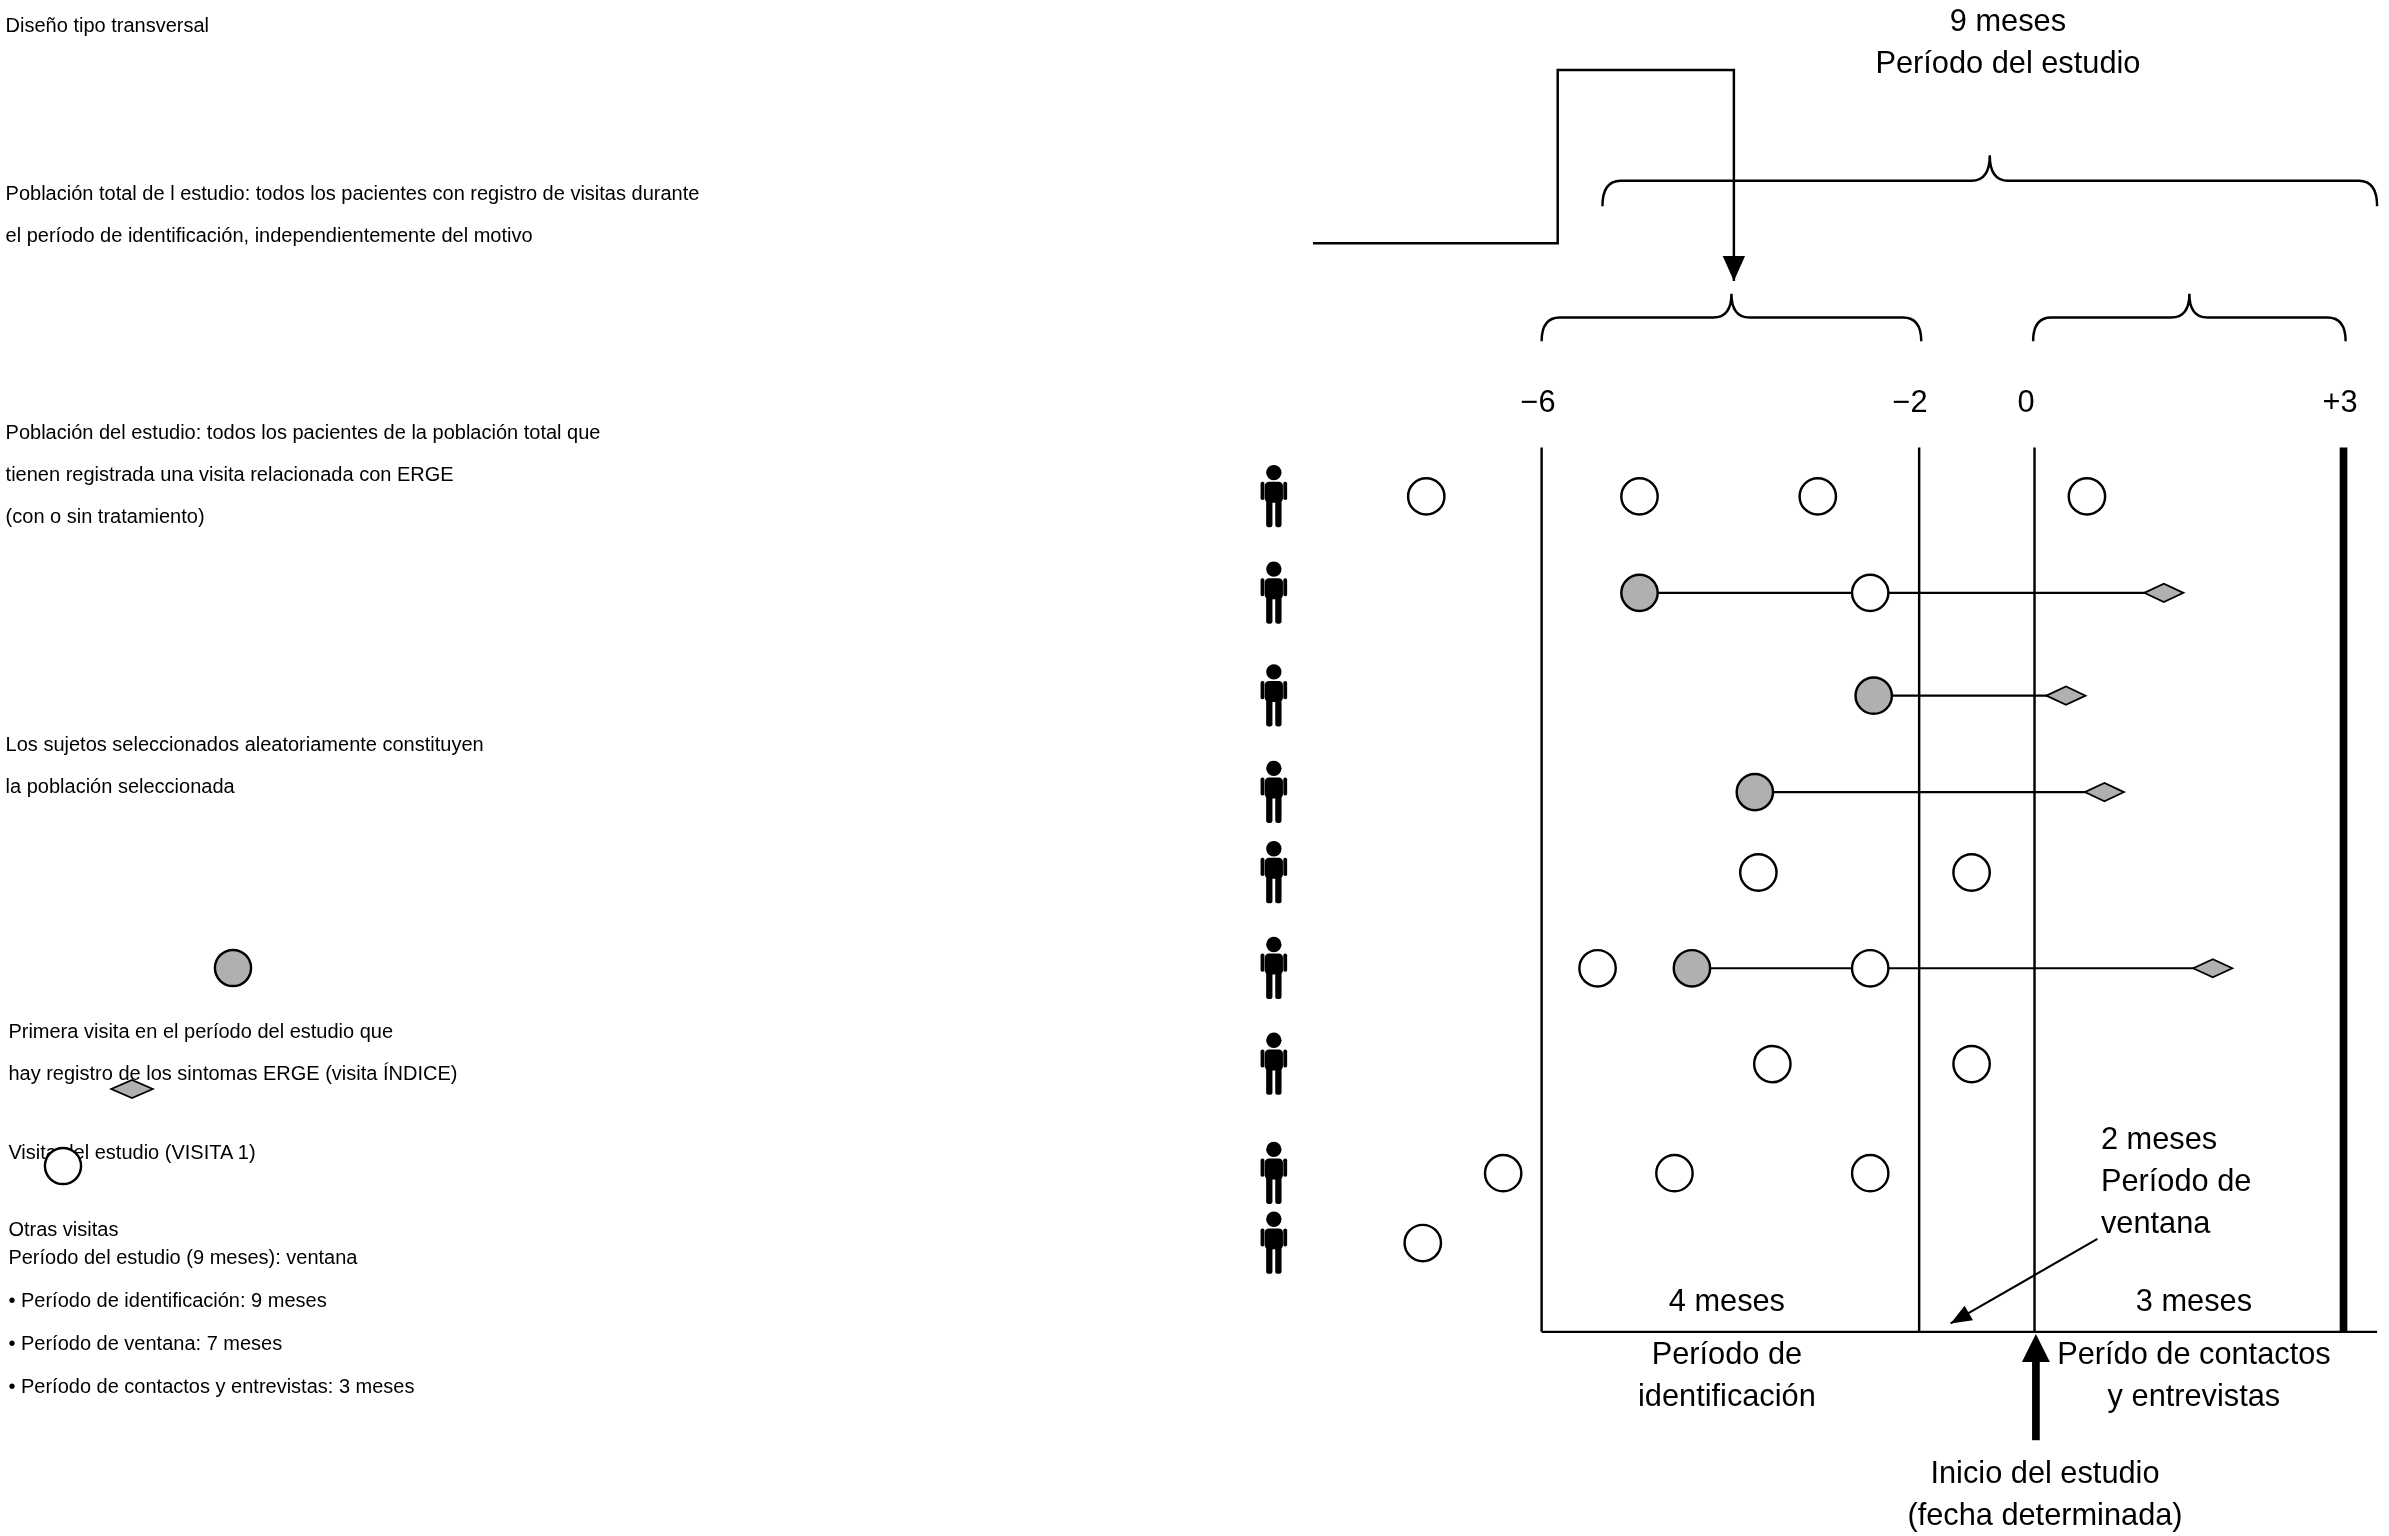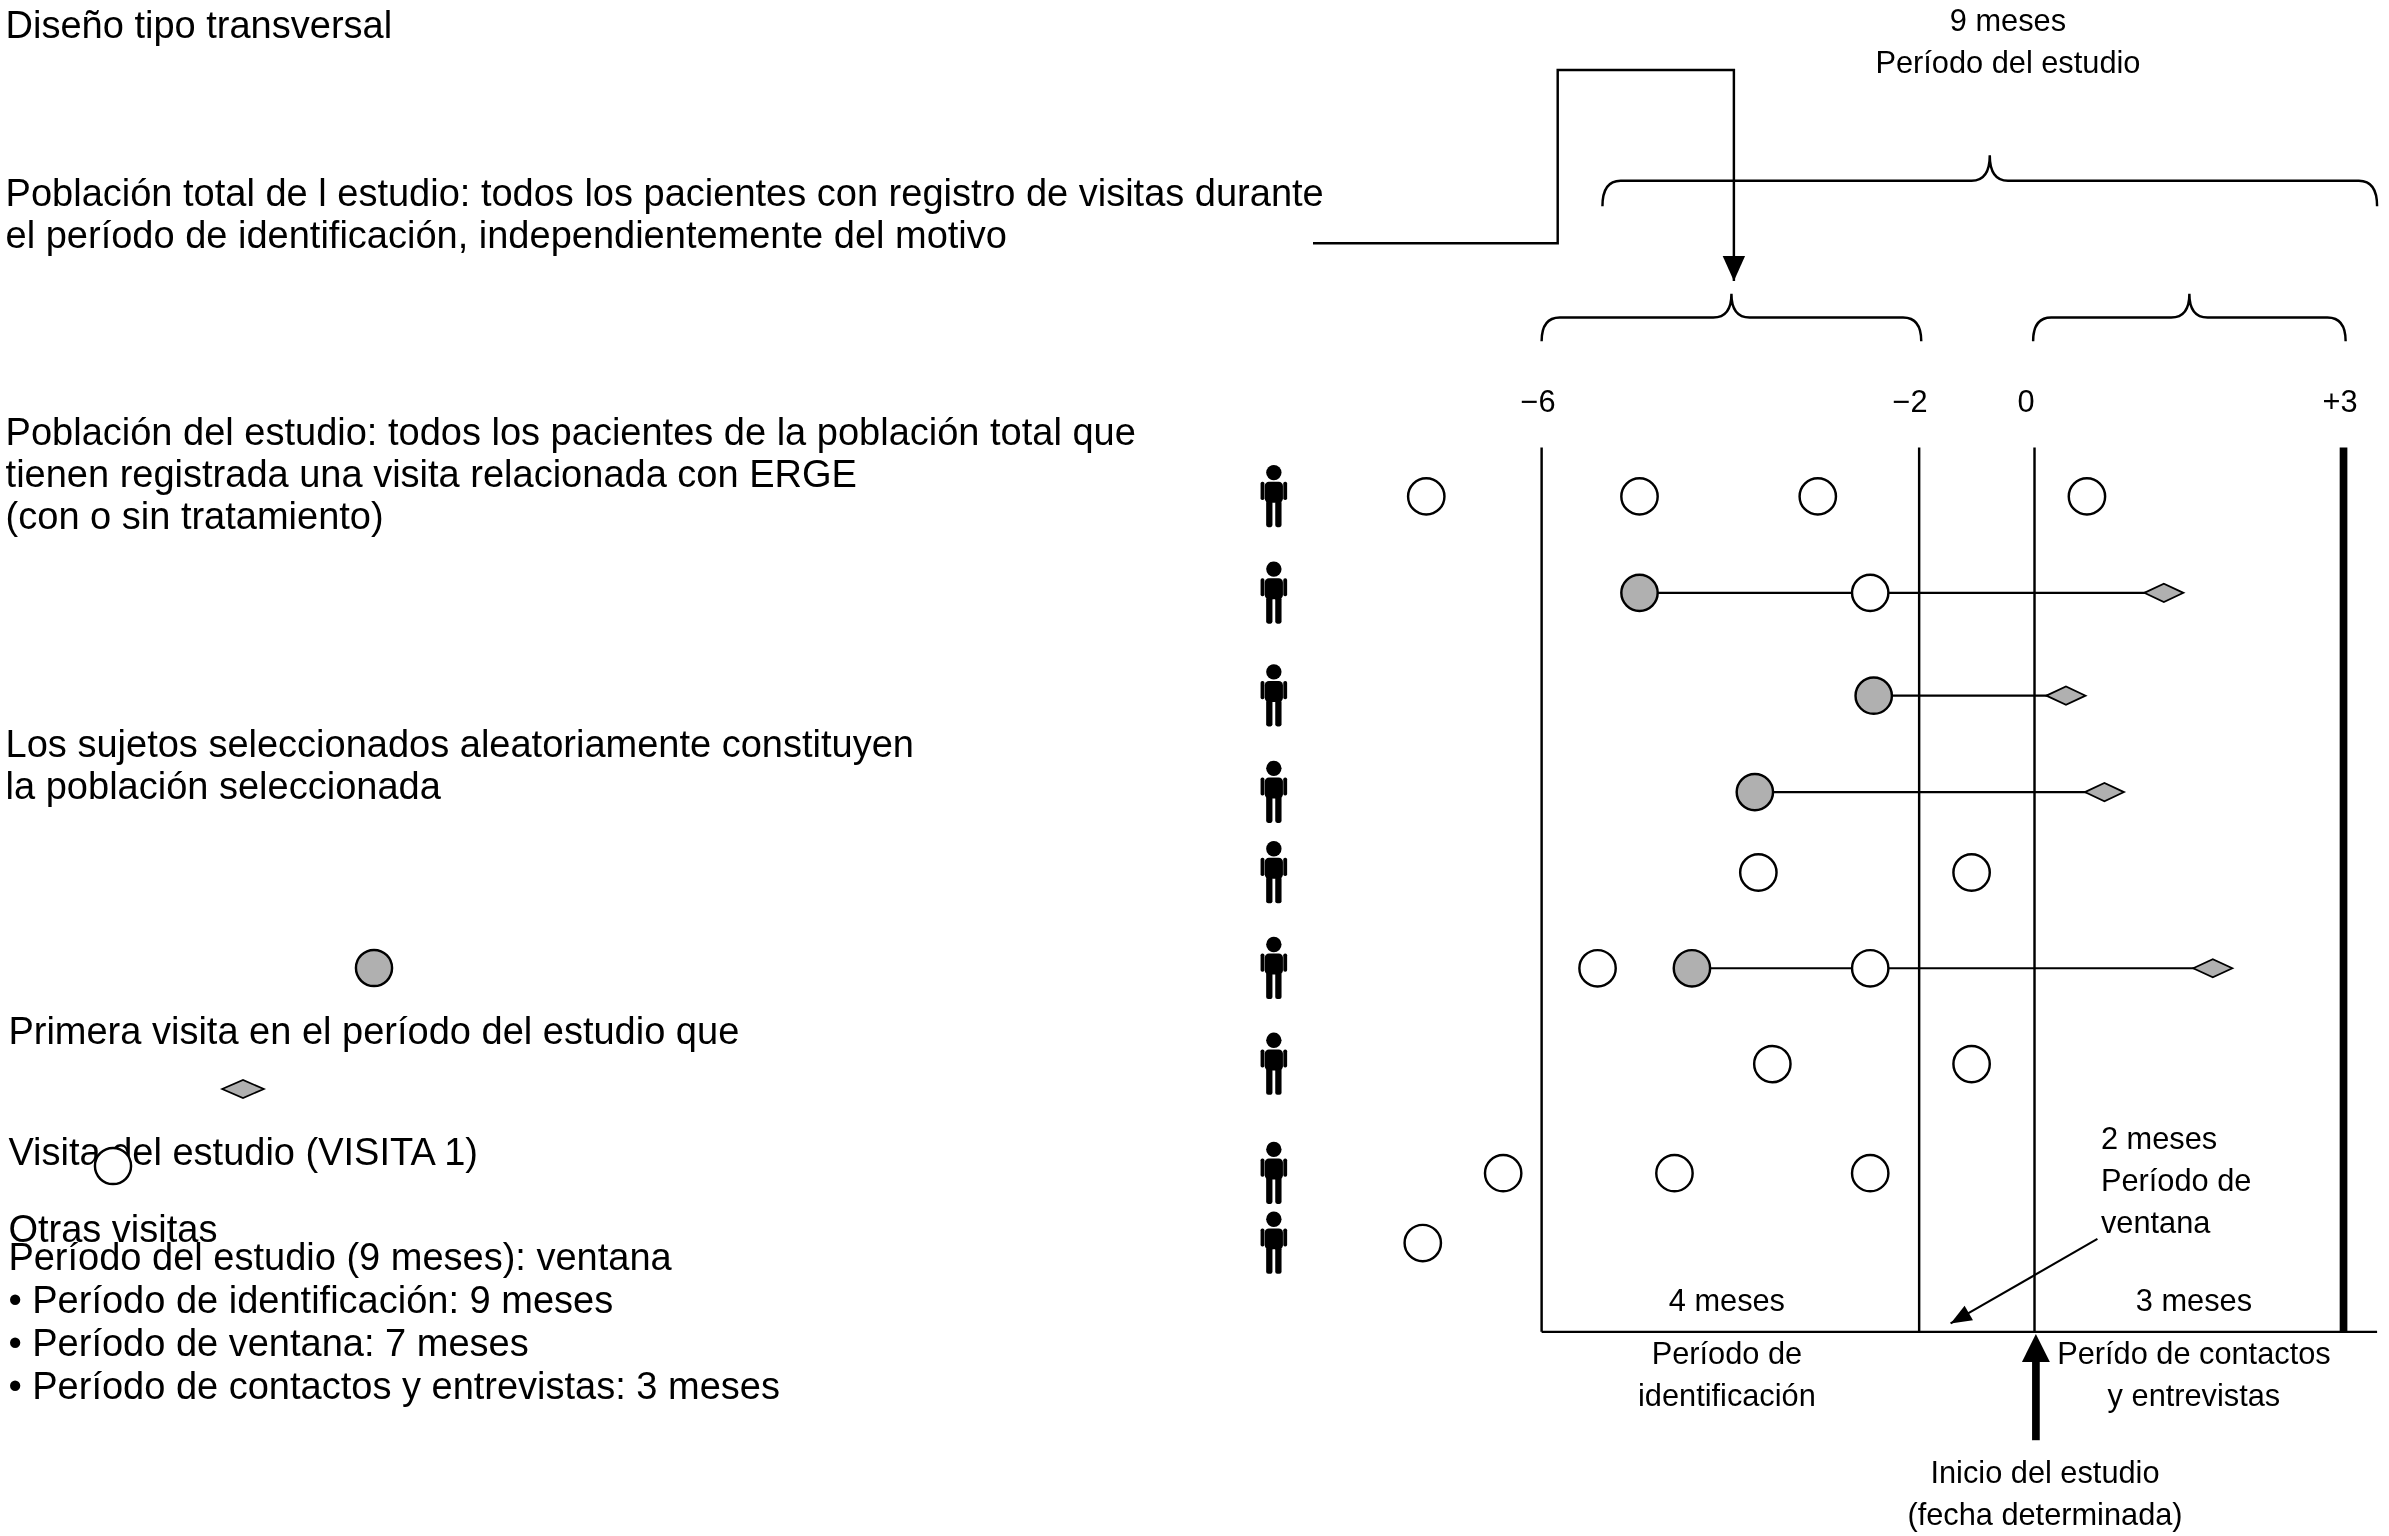--- a/index.html
+++ b/index.html
@@ -1,20 +1,20 @@
 <!DOCTYPE html>
 <html style="font-size:11.2px"><head>
 <meta charset="utf-8">
 <style>
   * { margin:0; padding:0; box-sizing:border-box; }
   html,body { background:#ffffff; }
   body { font-family:"Liberation Sans", sans-serif; color:#000; }
   .canvas { position:relative; width:2389px; height:1536px; background:#fff; overflow:hidden; }
   .abs { position:absolute; }
-  .txt { font-size:38px; line-height:42px; white-space:nowrap; }
+  .txt { font-size:20px; line-height:42px; white-space:nowrap; }
   #diagram-svg { position:absolute; left:0; top:0; }
   svg text { font-family:"Liberation Sans", sans-serif; font-size:44px; fill:#000; }
   .legend-item { position:absolute; display:flex; align-items:center; gap:17px;flex-direction:column; }
   .legend-sym { flex:0 0 auto; }
   .bullets .txt { line-height:43px; }
 </style>
 </head>
 <body>
 
 <div class="canvas">
@@ -169,20 +169,21 @@
     <div class="txt">Los sujetos seleccionados aleatoriamente constituyen</div>
     <div class="txt">la población seleccionada</div>
   </div>
 
   <div class="legend-item" style="left:8.4px; top:943px;">
     <svg class="legend-sym" width="50" height="50" viewBox="0 0 72 72">
       <circle cx="36" cy="36" r="26" class="gray-fill" stroke="#000" stroke-width="3.5" fill="#b0b0b0"></circle>
     </svg>
     <div>
       <div class="txt">Primera visita en el período del estudio que</div>
+      <div class="txt">hay registro de los sintomas ERGE (visita ÍNDICE)</div>
     </div>
   </div>
 
   <div class="legend-item" style="left:8.4px; top:1064px;">
     <svg class="legend-sym" width="50" height="50" viewBox="0 0 72 72">
       <polygon points="6,36 36,23 66,36 36,49" class="gray-fill" stroke="#000" stroke-width="2.5" fill="#b0b0b0"></polygon>
     </svg>
     <div class="txt">Visita del estudio (VISITA 1)</div>
   </div>
 

